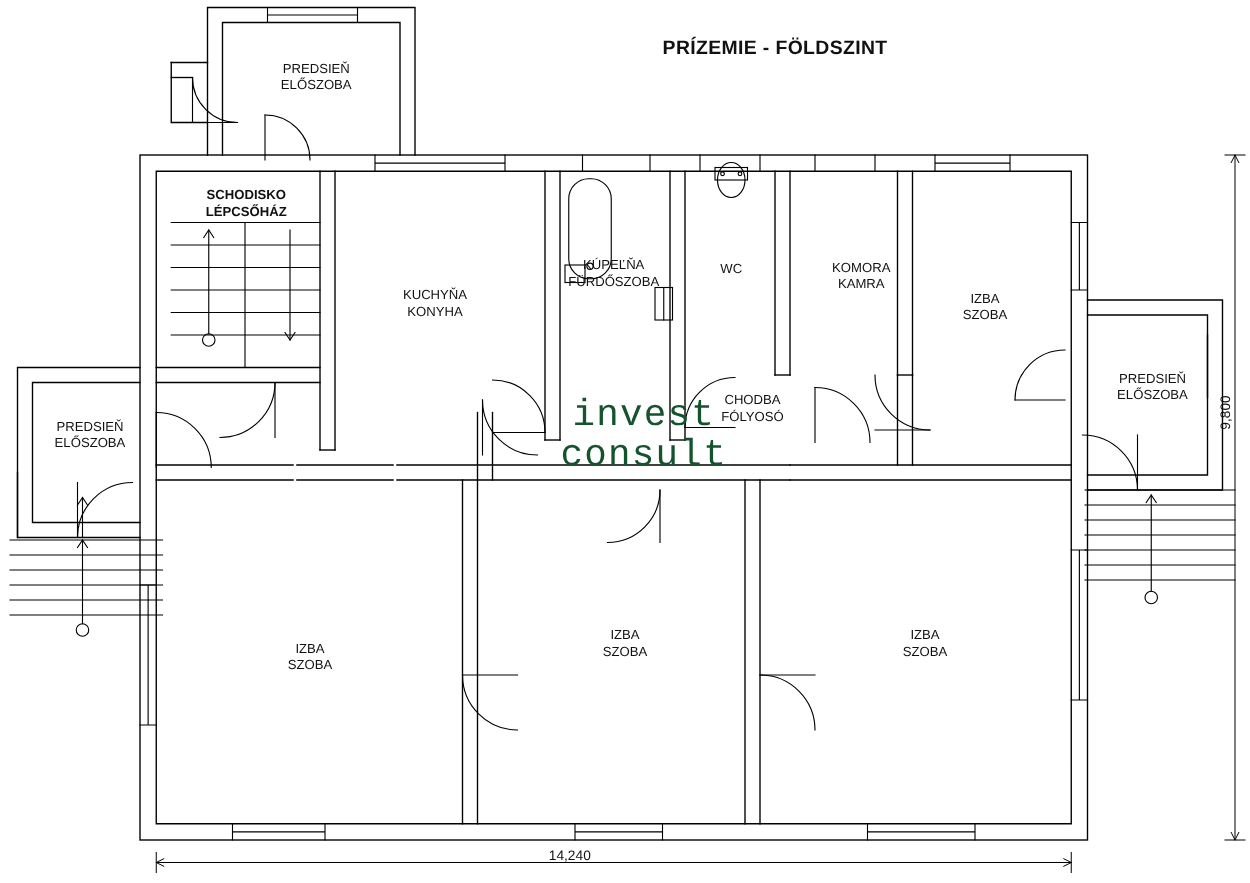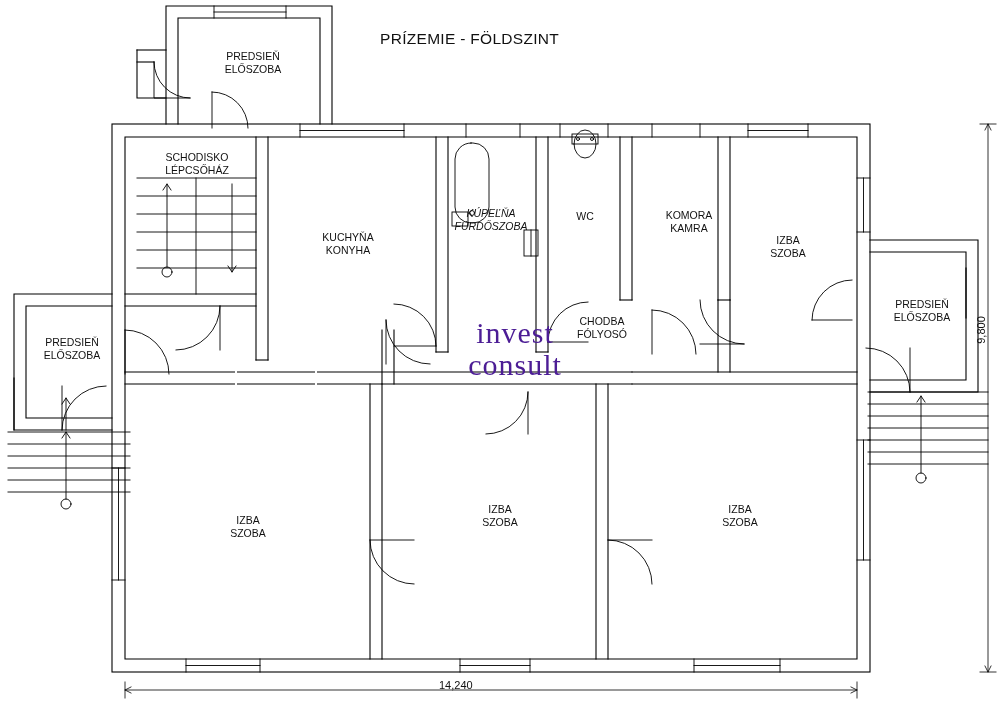--- a/index.html
+++ b/index.html
@@ -22,23 +22,23 @@
     left: 0;
     top: 0;
     width: 1000px;
     height: 706px;
   }
   .plan-title {
     position: absolute;
     left: 380px;
     top: 30px;
     width: 330px;
-    text-align: left;
+    text-align: right;
     font-size: 15.5px;
-    font-weight: normal;
+    font-weight: bold;
     color: #111111;
     letter-spacing: 0.3px;
   }
   .room-label {
     position: absolute;
     text-align: center;
     font-size: 10.5px;
     line-height: 12.5px;
     color: #111111;
     white-space: nowrap;
@@ -64,22 +64,22 @@
     text-align: center;
   }
   .watermark {
     position: absolute;
     left: 415px;
     top: 318px;
     width: 200px;
     text-align: center;
     font-size: 30px;
     line-height: 30px;
-    color: #4c1d95;
-    font-family: Liberation Serif, serif;
+    color: #14532d;
+    font-family: Liberation Mono, monospace;
     letter-spacing: 1px;
     pointer-events: none;
   }
   .watermark .wm2 {
     display: block;
     margin-top: 2px;
   }
 </style>
 </head>
 <body>
@@ -307,31 +307,31 @@
   <div class="watermark">
     <span>invest</span>
     <span class="wm2">consult</span>
   </div>
 
   <div class="room-label" style="left:253px; top:62px;">
     <div>PREDSIEŇ</div>
     <div>ELŐSZOBA</div>
   </div>
 
-  <div class="room-label" style="left:197px; top:163px;">
+  <div class="room-label" style="left:197px; top:163px;font-weight:bold;">
     <div>SCHODISKO</div>
     <div>LÉPCSŐHÁZ</div>
   </div>
 
   <div class="room-label" style="left:348px; top:243px;">
     <div>KUCHYŇA</div>
     <div>KONYHA</div>
   </div>
 
-  <div class="room-label" style="left:491px; top:219px;font-style:italic;">
+  <div class="room-label" style="left:491px; top:219px;">
     <div>KÚPEĽŇA</div>
     <div>FÜRDŐSZOBA</div>
   </div>
 
   <div class="room-label" style="left:585px; top:216px;text-align:center;">
     <div>WC</div>
   </div>
 
   <div class="room-label" style="left:670px; top:221px;margin-left:19px;">
     <div>KOMORA</div>

